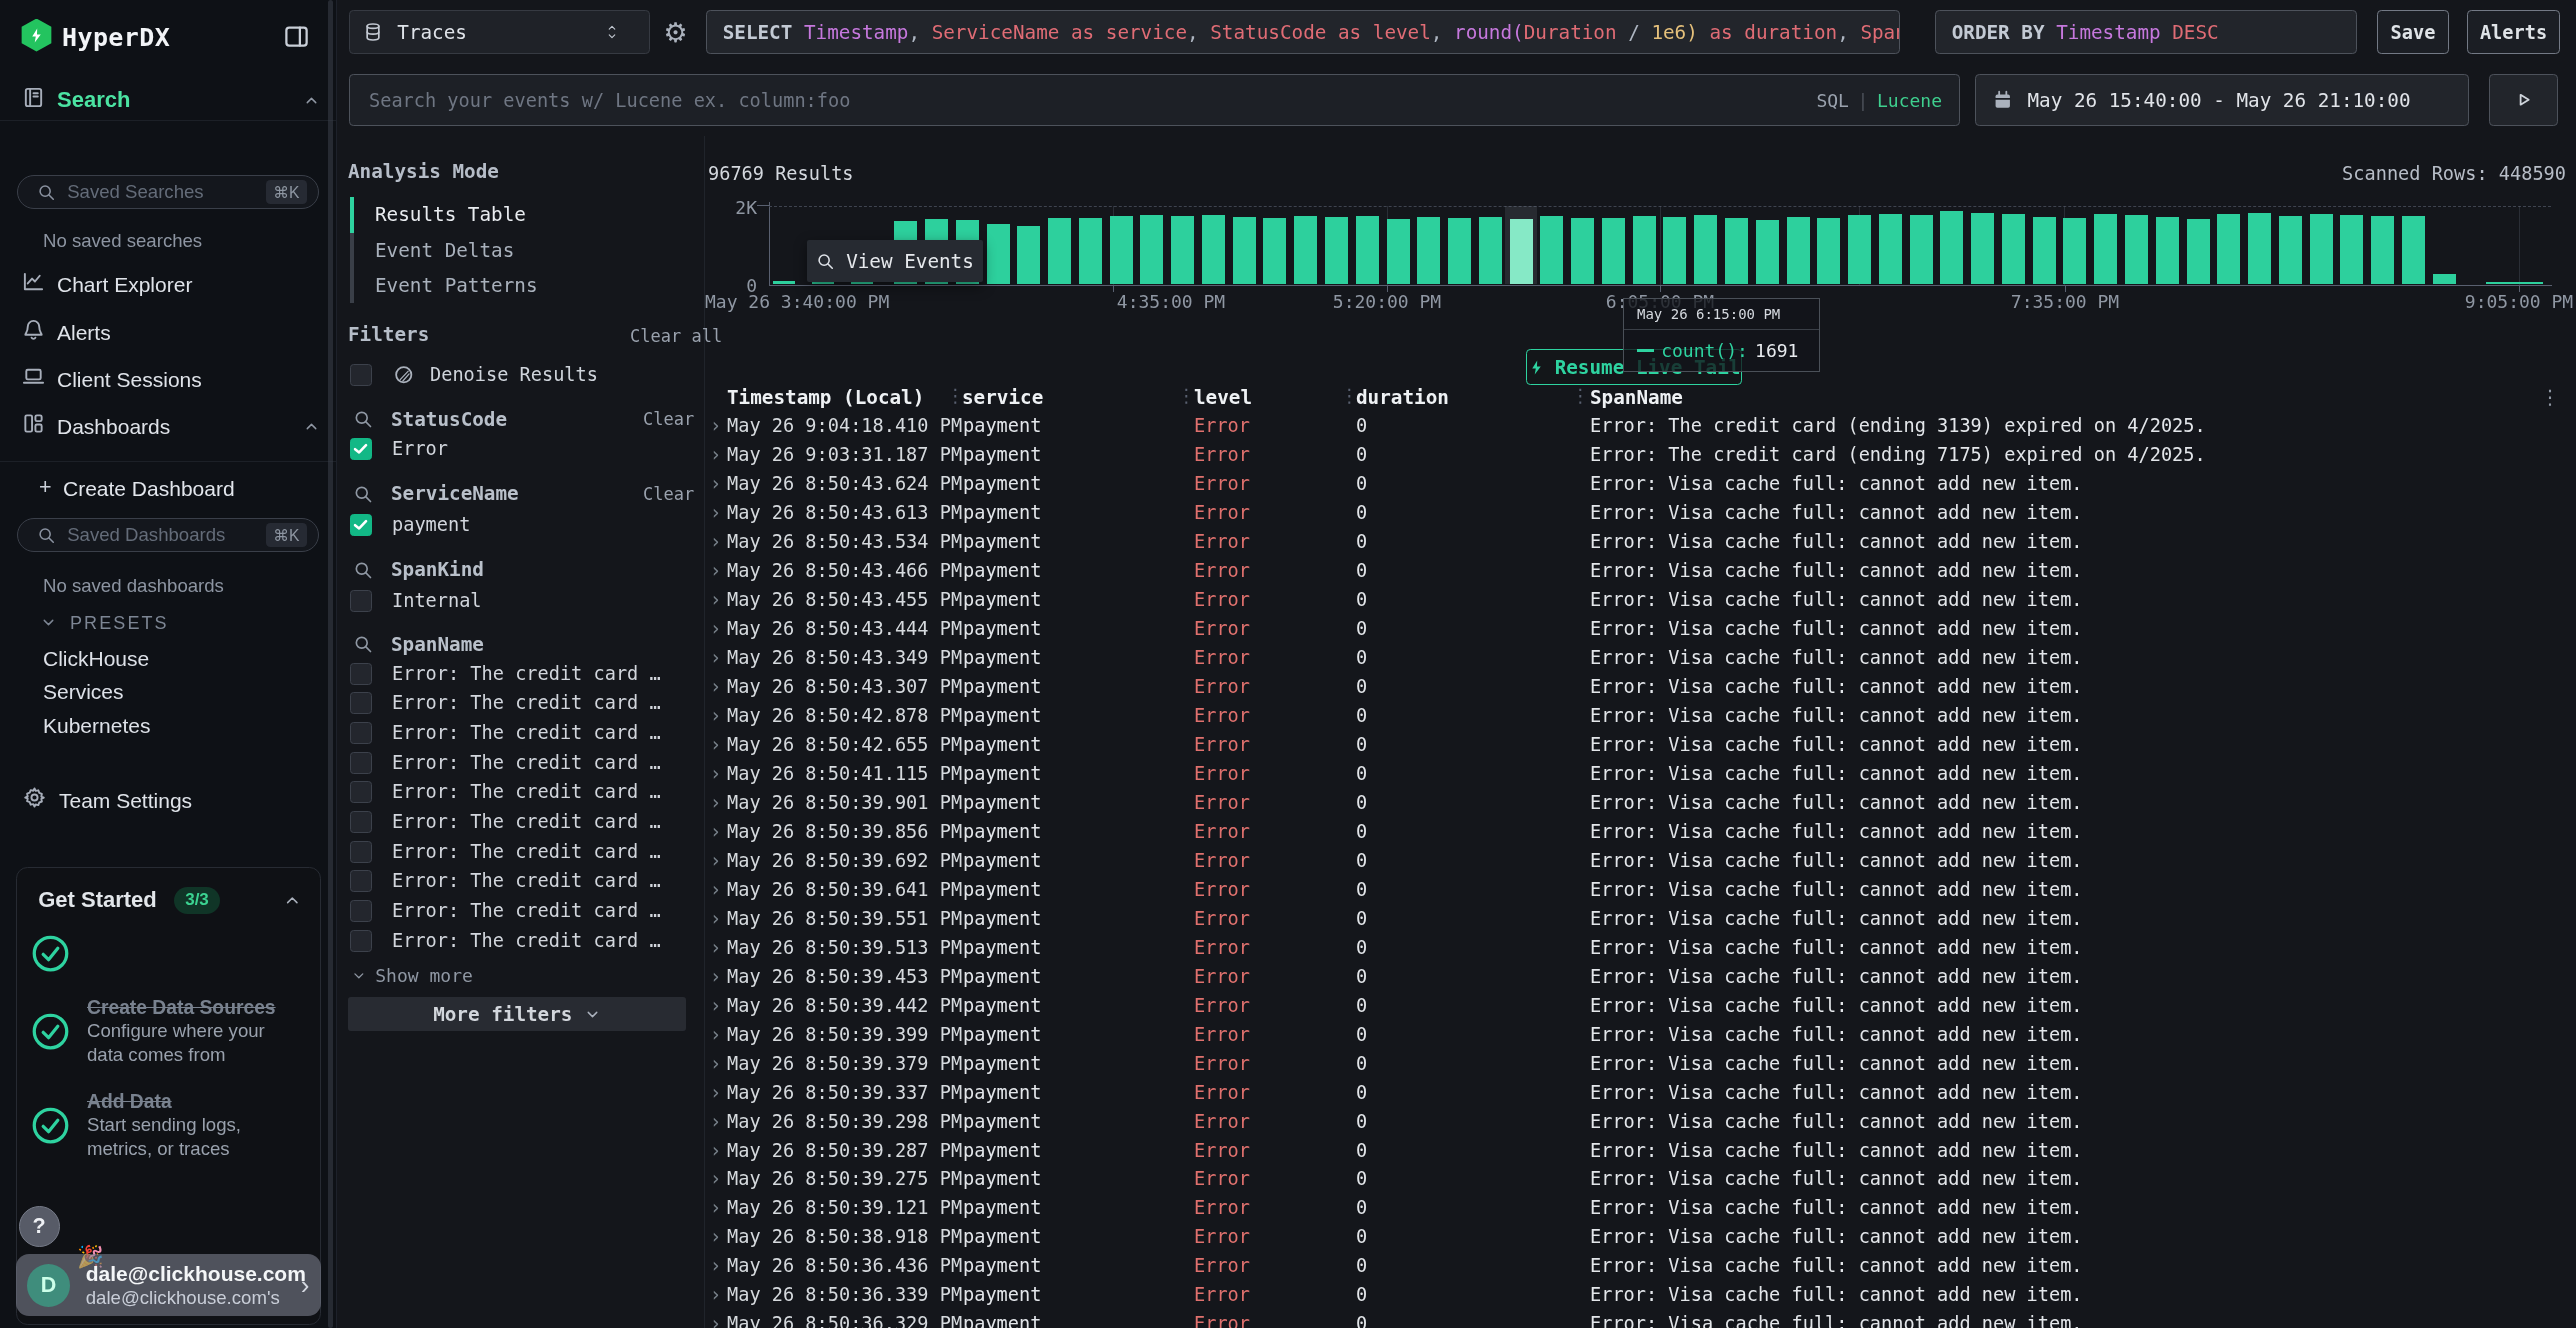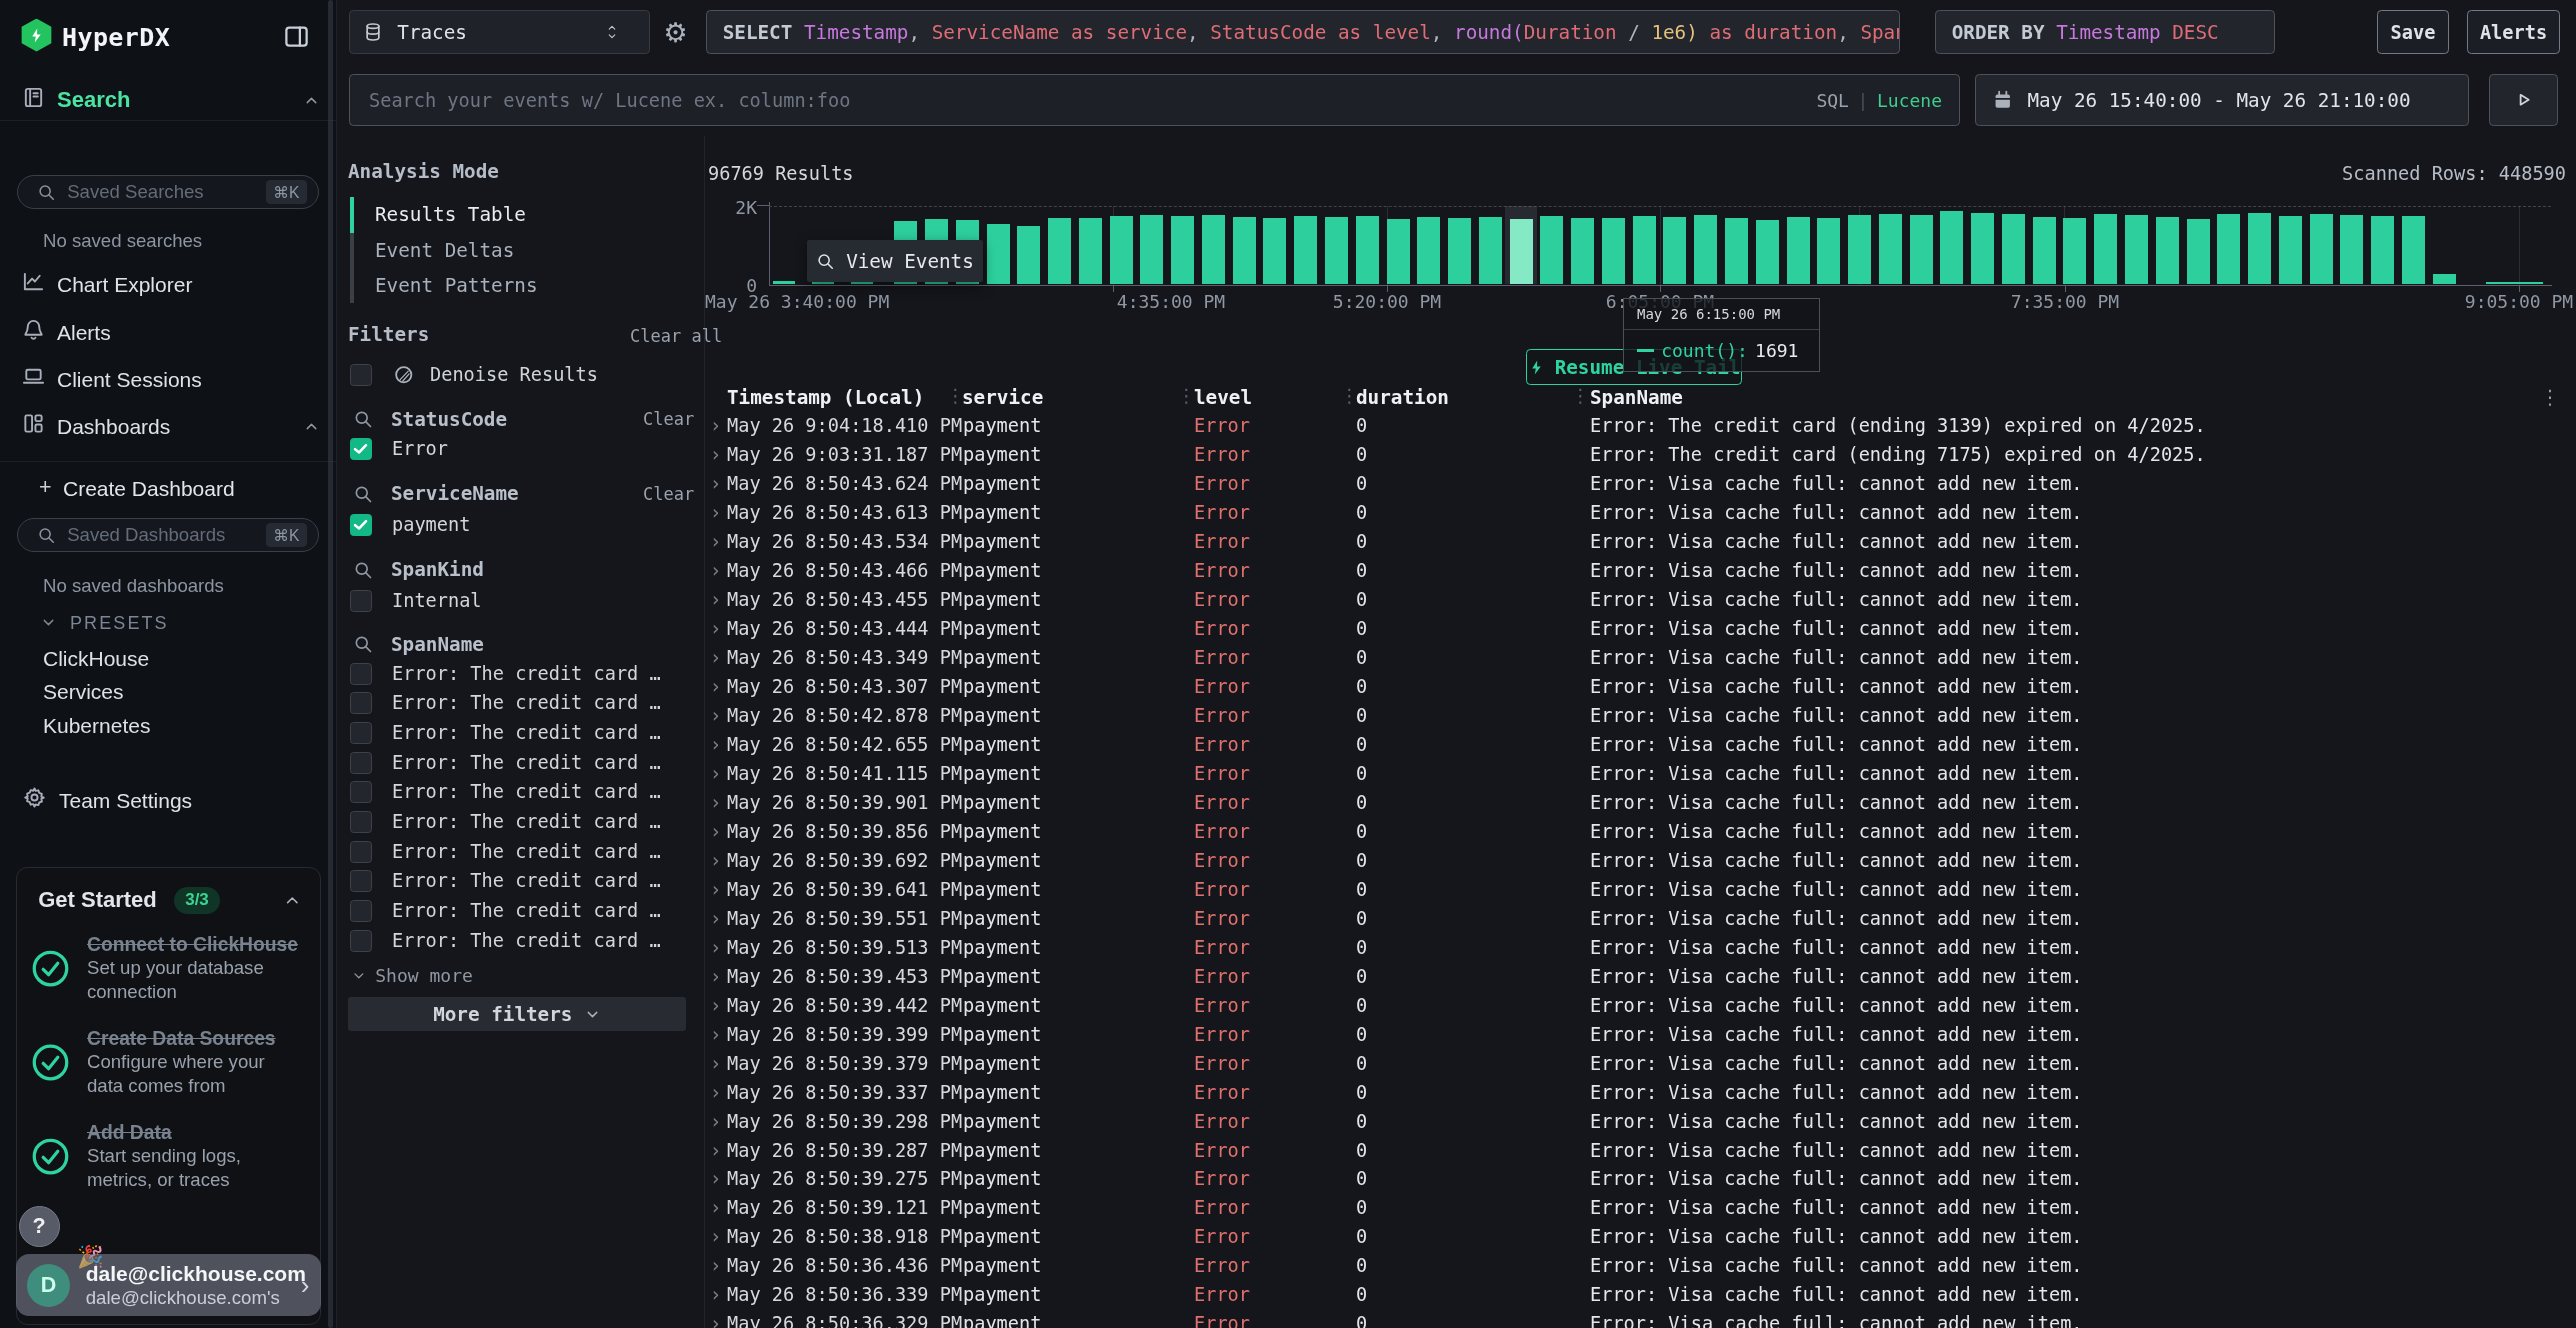--- a/index.html
+++ b/index.html
@@ -50,21 +50,21 @@
   #user-chev{margin-left:auto;font-size:26px;color:#d4d8e0;}
 
   
   .box{position:absolute;background:#22252b;border:0.7px solid #4d525b;border-radius:4.3px;box-sizing:border-box;}
   #src-select{left:349px;top:10px;width:301px;height:44px;border-color:#363a42;background:#1f2228;display:flex;align-items:center;padding:0 13px;}
   #src-select .icon{width:20px;height:20px;color:#c3c9d2;margin-right:14.3px;}
   #src-select .lbl{font-size:19.3px;color:#dfe3e9;}
   #src-chevs{margin-left:auto;width:14.3px;height:21.5px;color:#8b939f;}
   #gear-btn{position:absolute;left:661px;top:18.6px;width:29px;height:29px;color:#aab1bc;font-size:27px;line-height:29px;text-align:center;}
   #sql-box{left:706px;top:10px;width:1194px;height:44px;display:flex;align-items:center;padding:0 15.7px;overflow:hidden;white-space:pre;font-size:19.3px;}
-  #order-box{left:1935px;top:10px;width:340px;height:44px;display:flex;align-items:center;padding:0 15.7px;white-space:pre;font-size:19.3px;}
+  #order-box{left:1935px;top:10px;width:422px;height:44px;display:flex;align-items:center;padding:0 15.7px;white-space:pre;font-size:19.3px;}
   .tk-kw{color:#c3cad4;font-weight:bold;}
   .tk-field{color:#c678dd;}
   .tk-alias{color:#e06c75;}
   .tk-num{color:#e5c07b;}
   .tk-plain{color:#aeb6c2;}
   .top-btn{position:absolute;top:10px;height:44px;border:0.7px solid #737985;border-radius:4.3px;background:#1b1e24;
     color:#dfe3e7;font-size:18.6px;font-weight:bold;display:flex;align-items:center;justify-content:center;box-sizing:border-box;}
   #save-btn{left:2377px;width:72px;}
   #alerts-btn{left:2467px;width:93px;}
   #search-row{left:349px;top:74px;width:1611px;height:52px;background:#1d2026;display:flex;align-items:center;padding:0 17px;}
@@ -280,24 +280,20 @@
       </span>
     </div>
     <div id="gs-tasks" style="padding:4.3px 17px 0 14.3px;">
         <div class="gs-task">
           <span class="icon gs-check">
             <svg viewBox="0 0 24 24">
               <circle cx="12" cy="12" r="10"></circle>
               <polyline points="7.5 12.5 10.8 15.8 16.5 8.8"></polyline>
             </svg>
           </span>
-          <div>
-            <div class="gs-title">Connect to ClickHouse</div>
-            <div class="gs-desc">Set up your database connection</div>
-          </div>
         </div>
         <div class="gs-task">
           <span class="icon gs-check">
             <svg viewBox="0 0 24 24">
               <circle cx="12" cy="12" r="10"></circle>
               <polyline points="7.5 12.5 10.8 15.8 16.5 8.8"></polyline>
             </svg>
           </span>
           <div>
             <div class="gs-title">Create Data Sources</div>

